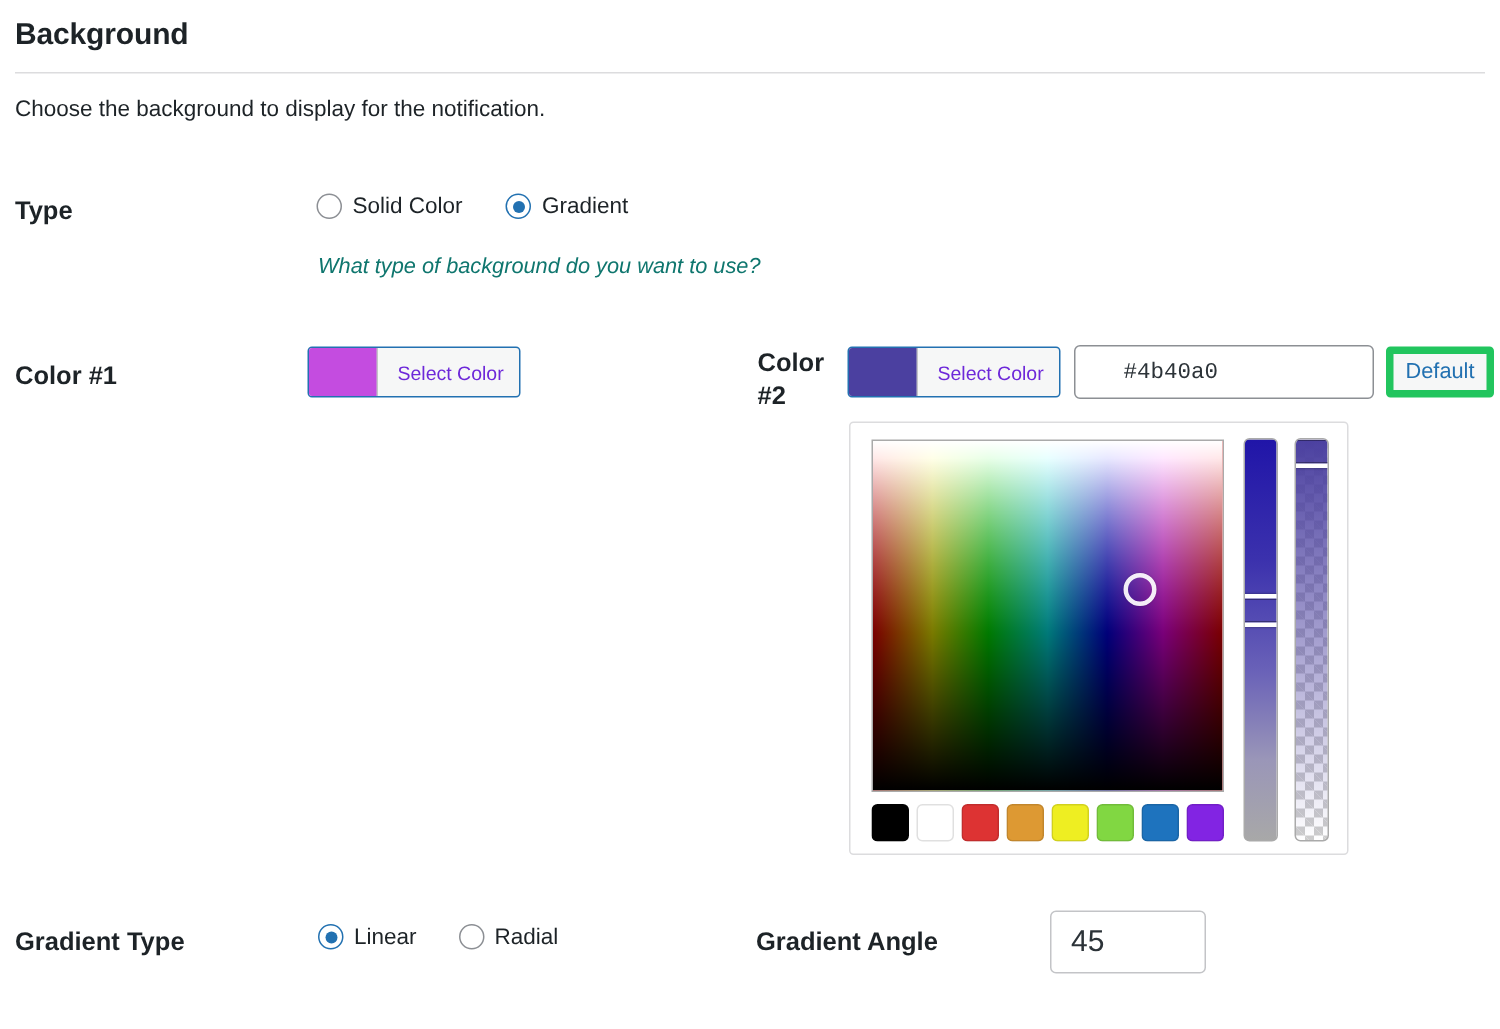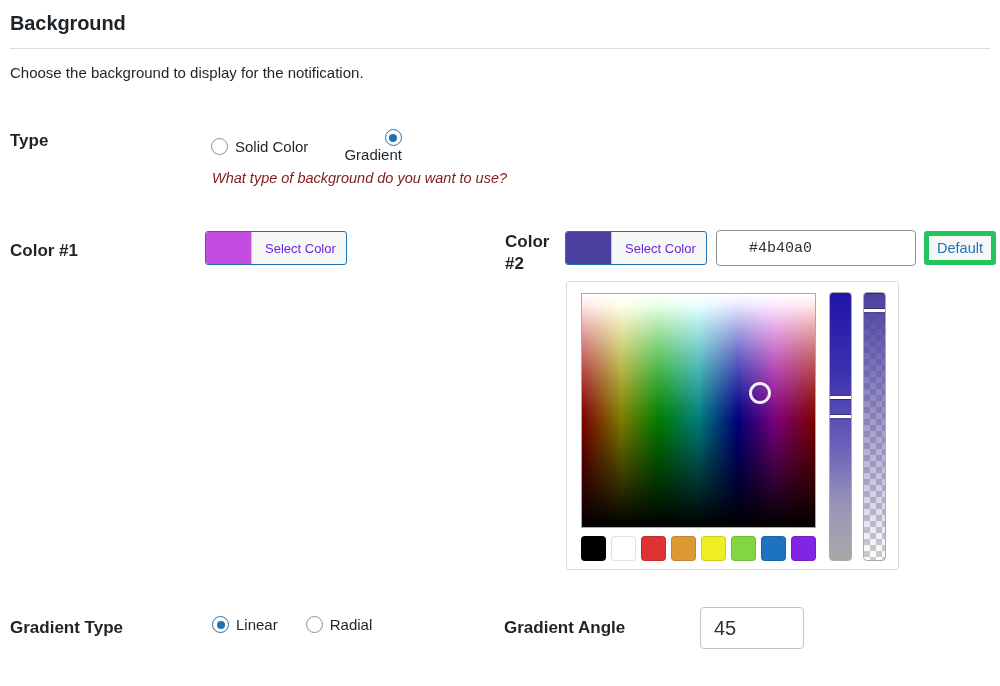--- a/index.html
+++ b/index.html
@@ -92,21 +92,21 @@
     margin-left: 7px;
     font-size: 15px;
     color: #1d2327;
     white-space: nowrap;
   }
 
   .help-text {
     position: absolute;
     font-size: 14.5px;
     font-style: italic;
-    color: #7f1d1d;
+    color: #0f766e;
   }
 
   
   .color-button {
     position: absolute;
     height: 34px;
     box-sizing: border-box;
     border: 1px solid #2271b1;
     border-radius: 3px;
     background: #f6f7f7;
@@ -288,21 +288,21 @@
 <div class="title-divider"></div>
 <div class="section-desc">Choose the background to display for the notification.</div>
 
 <div class="row-label" style="left:10px; top:130px;">Type</div>
 
 <div class="radio-group" style="left:211px; top:129px;">
   <label class="radio-option">
     <span class="radio-dot"></span>
     <span class="radio-text">Solid Color</span>
   </label>
-  <label class="radio-option" style="margin-left:29px;flex-direction:column;">
+  <label class="radio-option" style="margin-left:29px;">
     <span class="radio-dot checked"></span>
     <span class="radio-text">Gradient</span>
   </label>
 </div>
 
 <div class="help-text" style="left:212px; top:170px;">What type of background do you want to use?</div>
 
 <div class="row-label" style="left:10px; top:240px;">Color #1</div>
 
 <div class="color-button" style="left:205px; top:231px; width:142px;">

